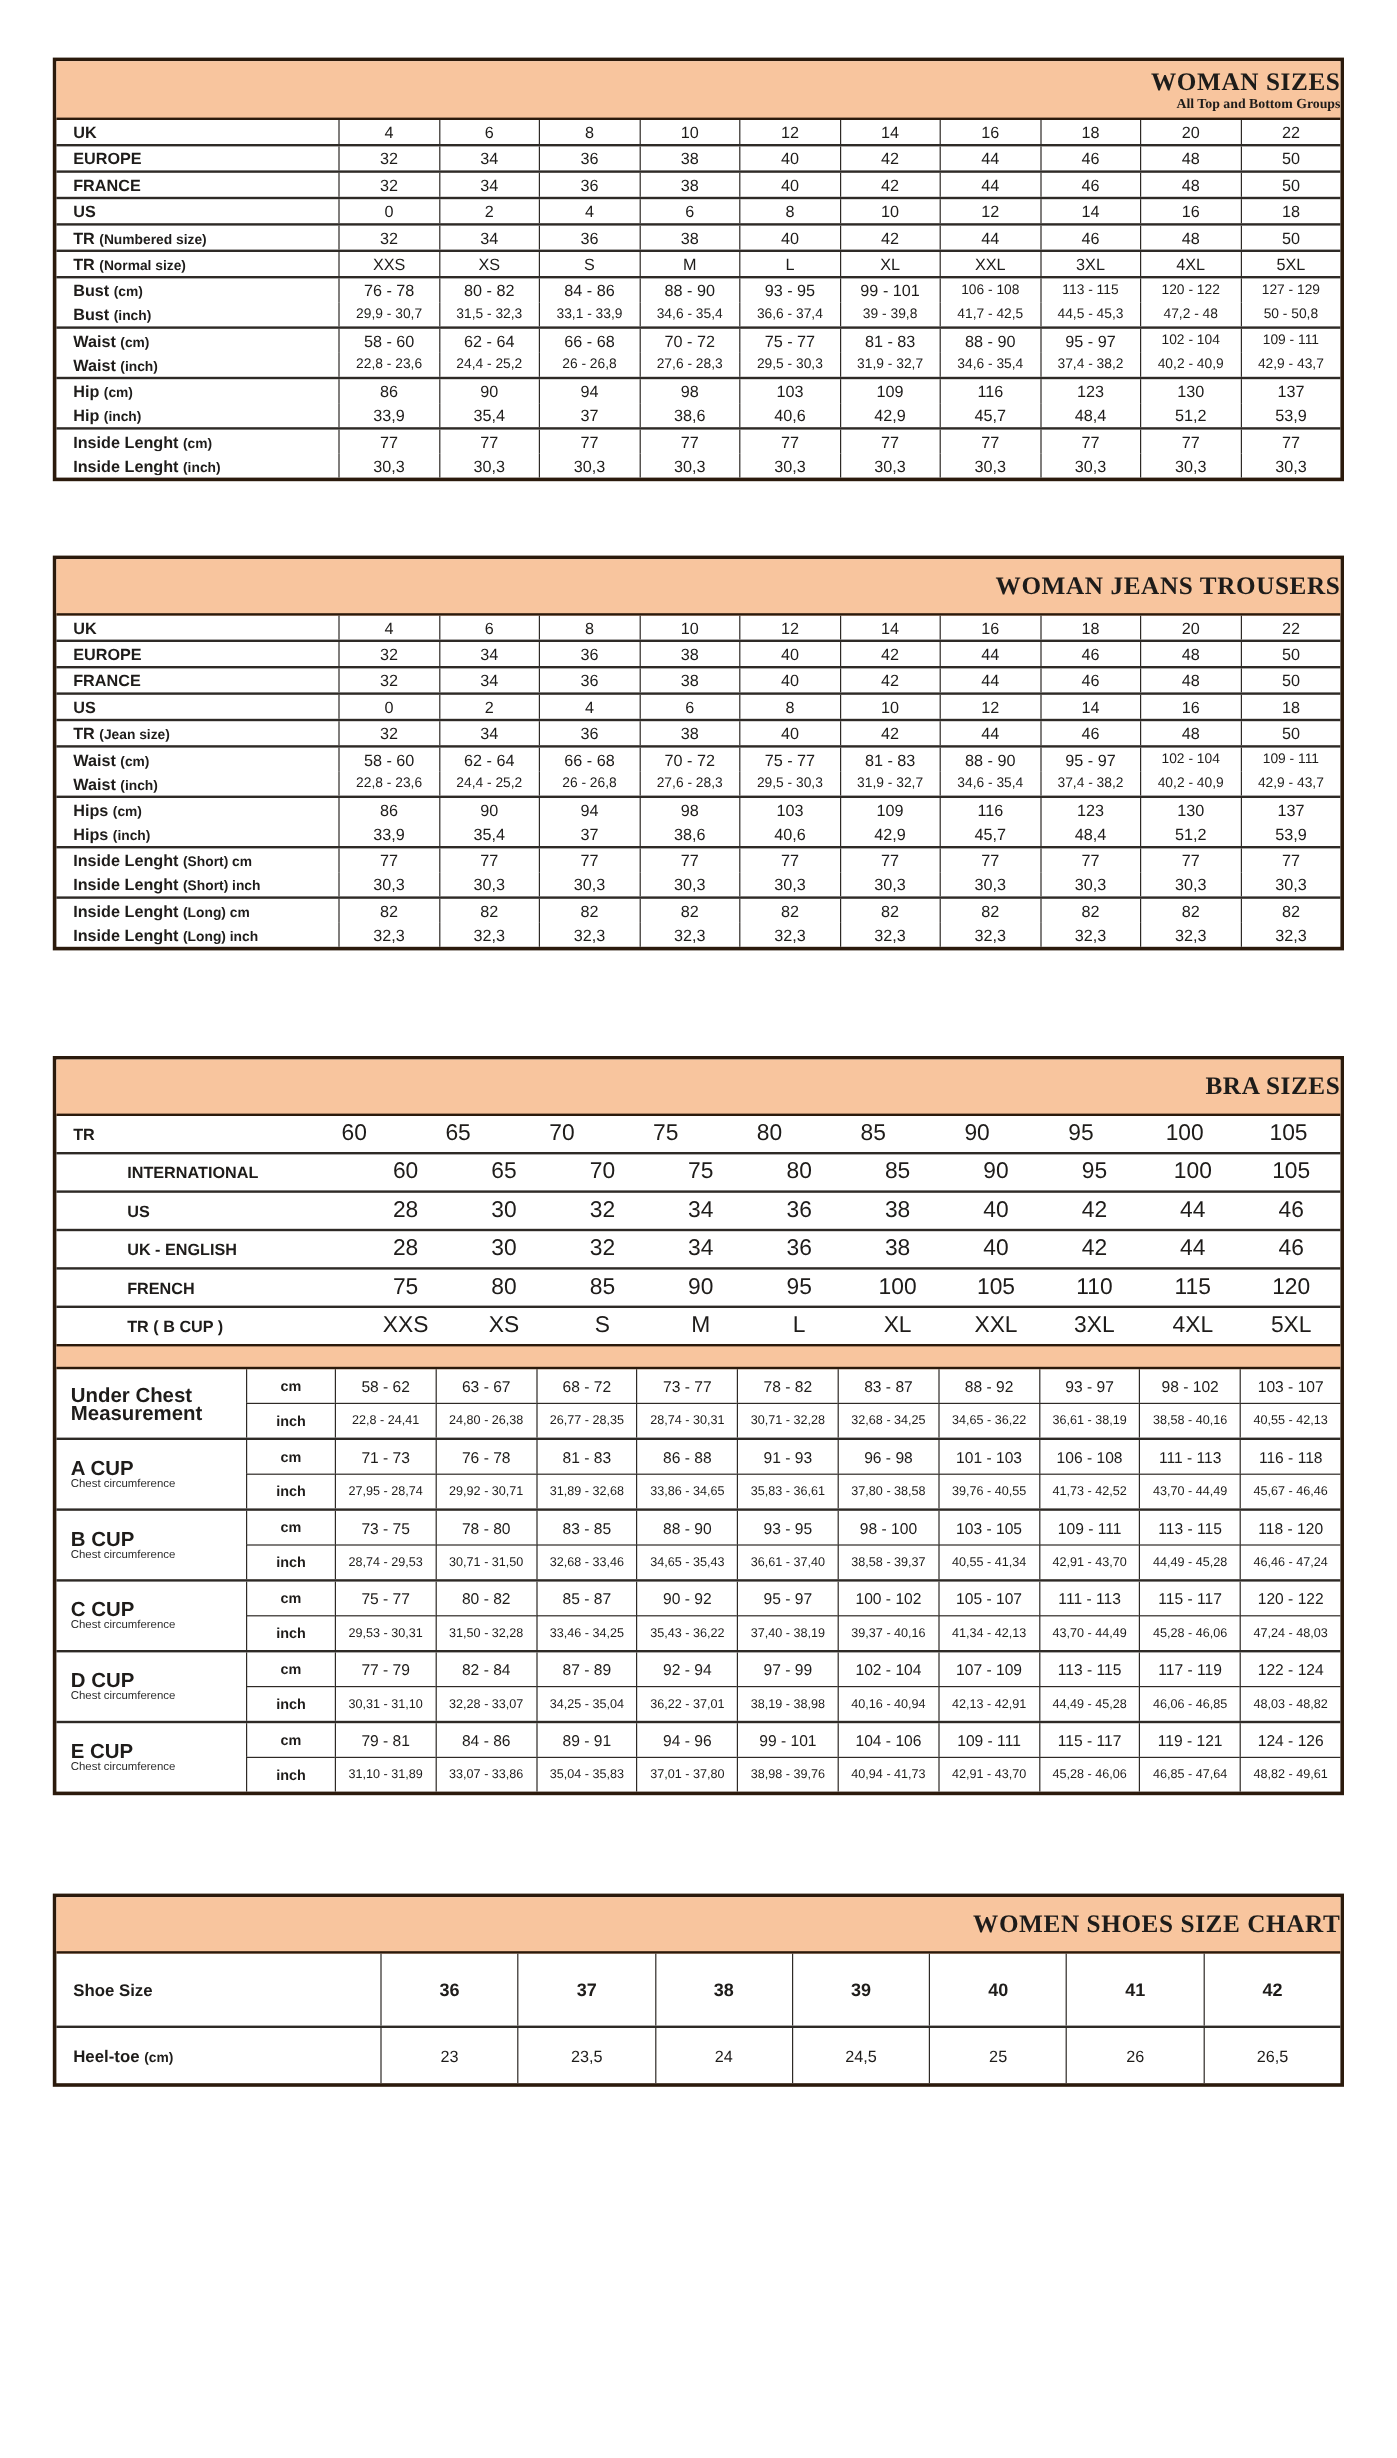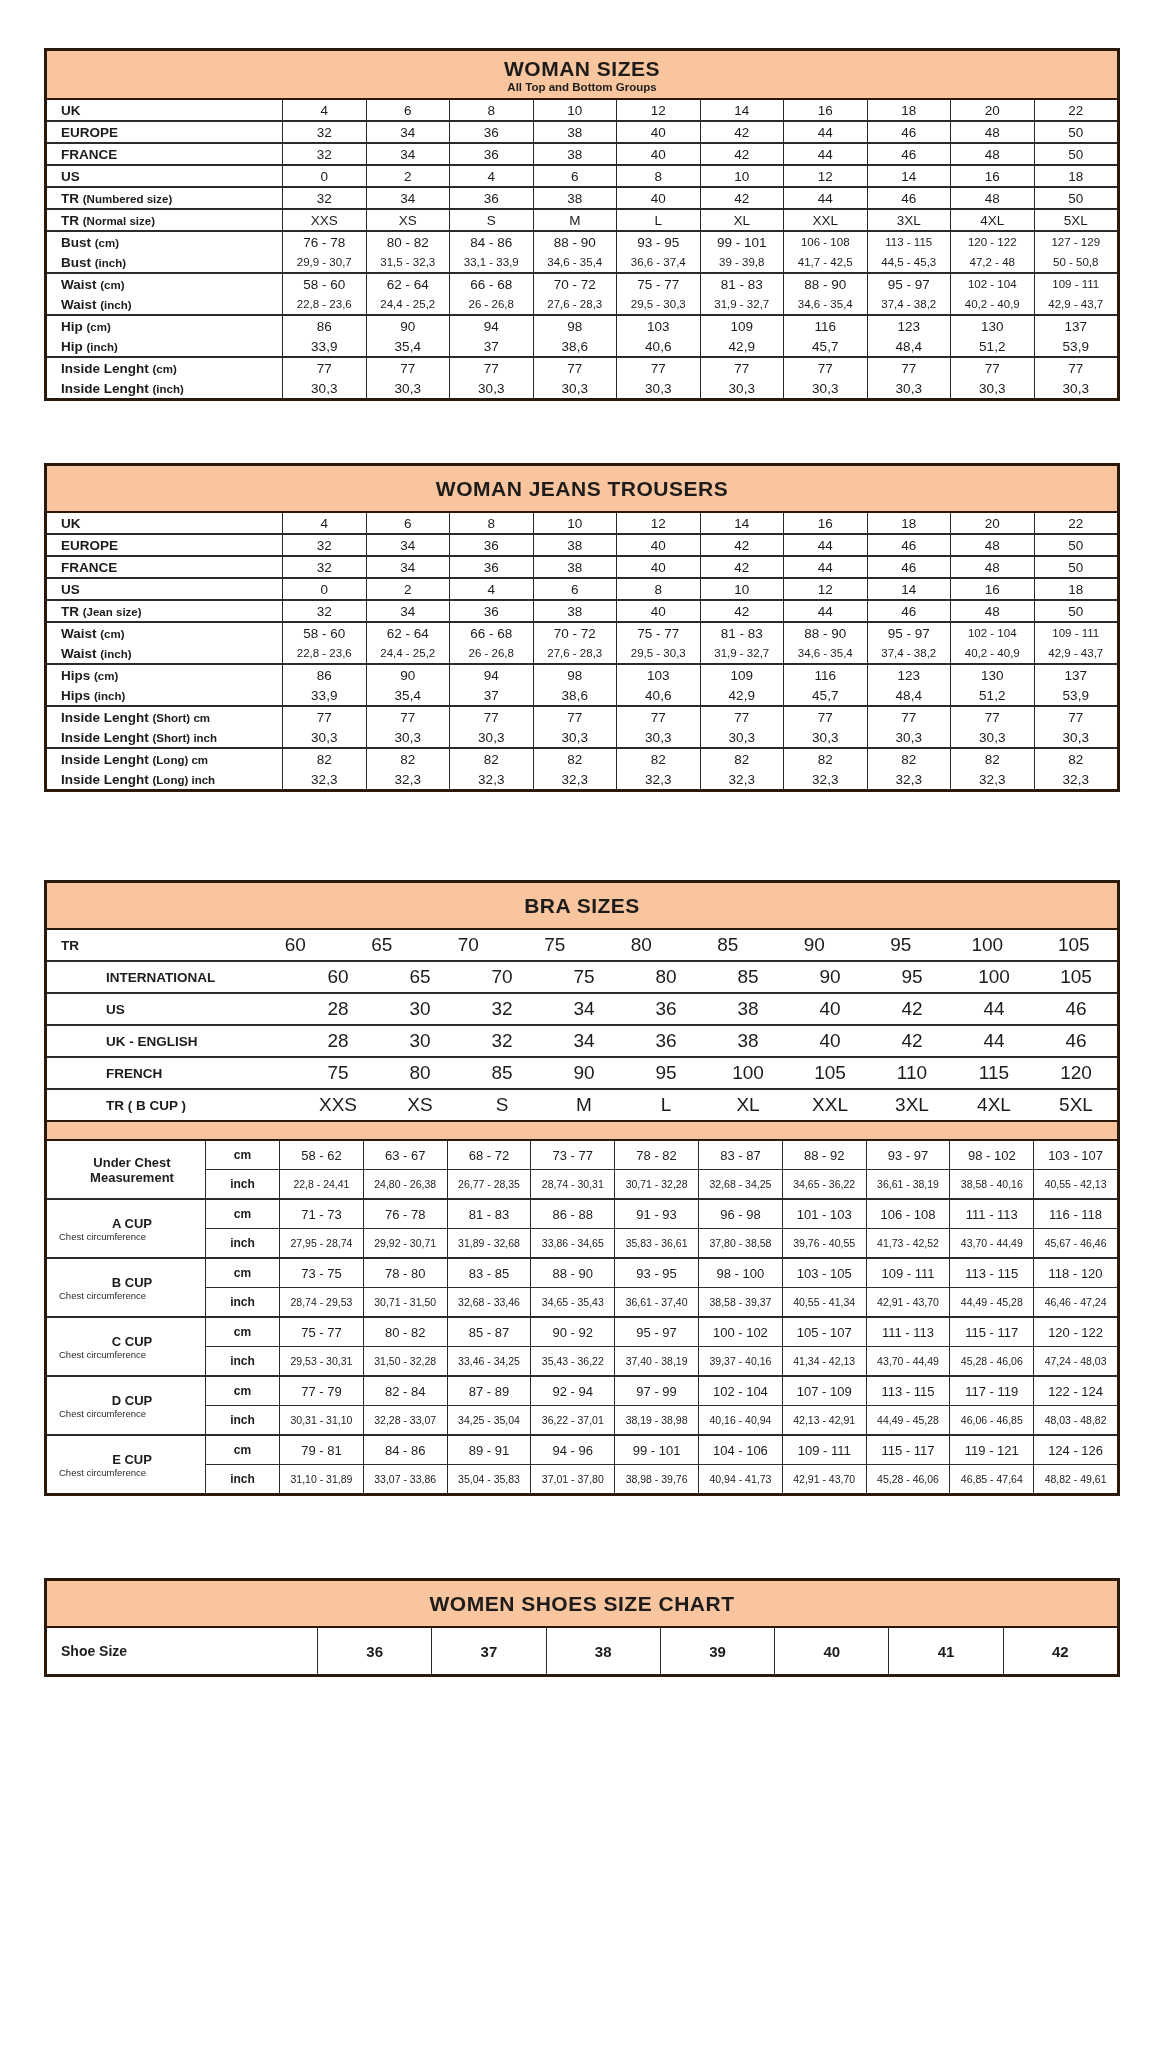--- a/index.html
+++ b/index.html
@@ -6,21 +6,21 @@
   body{
     width:1164px;height:2048px;box-sizing:border-box;
     background:#ffffff;color:#1e1c1a;
     padding:48px 44px 0;
     font-family:"Liberation Sans", sans-serif;
     overflow:hidden;
   }
   .tbl{border:3px solid #2b1a0c;background:#fff;}
   .band{
     background:#f8c59e;border-bottom:2.5px solid #2b1a0c;
-    text-align:center;padding:5px 0 4px;
+    text-align:right;padding:5px 0 4px;font-family:Liberation Serif, serif;
   }
   .band .title{font-size:21px;font-weight:bold;letter-spacing:.5px;line-height:25px;}
   .band .subtitle{font-size:11.5px;font-weight:bold;line-height:13px;}
   .band.single{padding:10px 0;}
   
   .tgroup + .tgroup{border-top:2px solid #2e2a26;}
   .trow{display:grid;align-items:center;}
   .cols10{grid-template-columns:235px repeat(10,1fr);}
   .cols7{grid-template-columns:270px repeat(7,1fr);}
   .trow{height:20px;}
@@ -42,21 +42,21 @@
   .blabel{font-weight:bold;font-size:13.5px;padding-left:14px;white-space:nowrap;}
   .bcell{text-align:center;font-size:19px;white-space:nowrap;}
   .strip{height:17px;background:#f8c59e;border-top:2.5px solid #2b1a0c;border-bottom:2.5px solid #2b1a0c;}
   .cup-group{display:grid;grid-template-columns:158px 74px repeat(10,1fr);}
   .cup-group + .cup-group{border-top:2.5px solid #2e2a26;}
   .cup-label{
     grid-row:1 / 3;grid-column:1;
     display:flex;flex-direction:column;justify-content:center;
     padding-left:12px;
   }
-  .cup-name{font-weight:bold;font-size:13px;line-height:15px;white-space:pre-line;text-align:center;}
+  .cup-name{font-weight:bold;font-size:17px;line-height:15px;white-space:pre-line;}
   .cup-sub{font-size:9.5px;color:#2a2a2a;line-height:11px;}
   .unit{
     font-weight:bold;font-size:12px;text-align:center;
     border-left:1.5px solid #2e2a26;height:28px;
     display:flex;align-items:center;justify-content:center;
   }
   .gcell{
     text-align:center;border-left:1px solid #2e2a26;height:28px;
     display:flex;align-items:center;justify-content:center;white-space:nowrap;
   }
@@ -750,14 +750,26 @@
           <div class="rlabel">Shoe Size</div>
           <div class="vcell">36</div>
           <div class="vcell">37</div>
           <div class="vcell">38</div>
           <div class="vcell">39</div>
           <div class="vcell">40</div>
           <div class="vcell">41</div>
           <div class="vcell">42</div>
         </div>
       </div>
+      <div class="tgroup">
+        <div class="trow cols7">
+          <div class="rlabel"><span>Heel-toe </span><span class="lp">(cm)</span></div>
+          <div class="vcell">23</div>
+          <div class="vcell">23,5</div>
+          <div class="vcell">24</div>
+          <div class="vcell">24,5</div>
+          <div class="vcell">25</div>
+          <div class="vcell">26</div>
+          <div class="vcell">26,5</div>
+        </div>
+      </div>
     </div>
 </div>
 
 </body></html>

